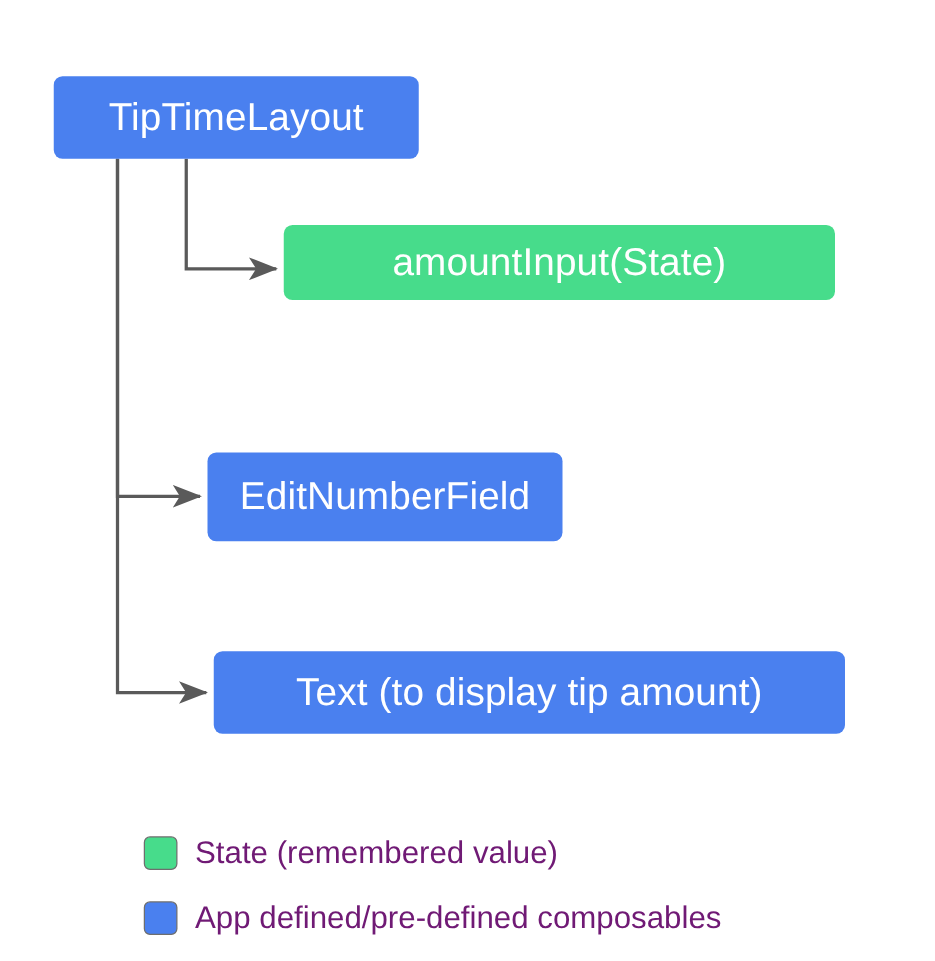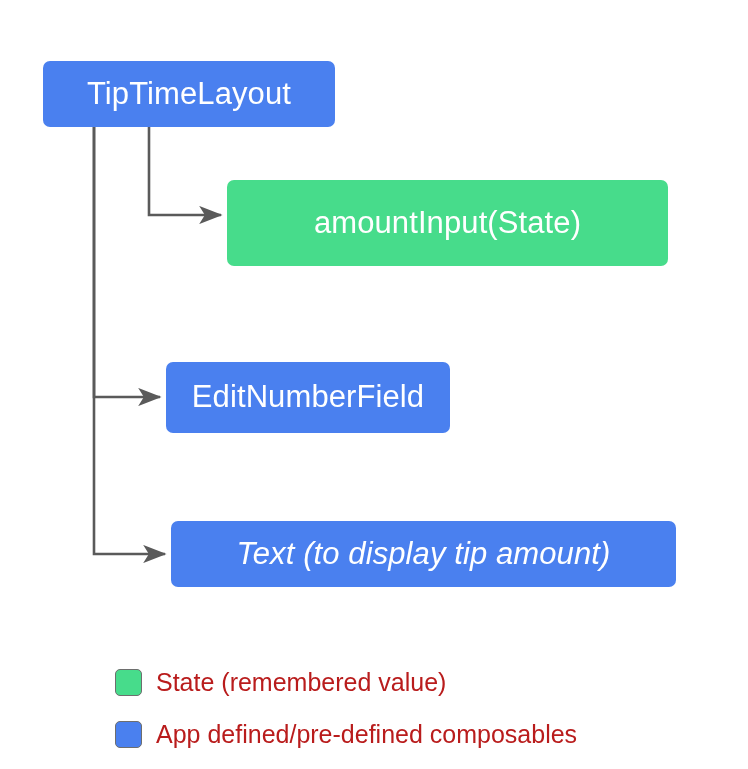--- a/index.html
+++ b/index.html
@@ -46,33 +46,32 @@
   .node-blue { background: #4a80ef; }
   .node-green { background: #47dc8b; }
 
   #node-tiptimelayout {
     left: 43px;  top: 31px;
     width: 292px; height: 66px;
     font-size: 31px;
   }
   #node-amountinput {
     left: 227px; top: 150px;
-    width: 441px; height: 86px;
+    width: 441px; height: 60px;
     font-size: 31px;
   }
   #node-editnumberfield {
     left: 166px; top: 332px;
     width: 284px; height: 71px;
     font-size: 31px;
   }
   #node-text-tip {
     left: 171px; top: 491px;
     width: 505px; height: 66px;
     font-size: 31px;
-    font-style: italic;
   }
 
   
   #legend {
     position: absolute;
     left: 115px;
     top: 626px;
   }
   .legend-row {
     display: flex;
@@ -83,21 +82,21 @@
     width: 27px;
     height: 27px;
     border-radius: 5px;
     border: 1.5px solid #6e6e6e;
     box-sizing: border-box;
     flex: 0 0 auto;
   }
   .legend-label {
     margin-left: 14px;
     font-size: 25px;
-    color: #b91c1c;
+    color: #701a75;
     white-space: nowrap;
   }
 </style>
 </head>
 <body>
 
 <div id="canvas">
 
   <svg id="connectors" viewBox="0 0 748 769" xmlns="http://www.w3.org/2000/svg">
     <defs>

